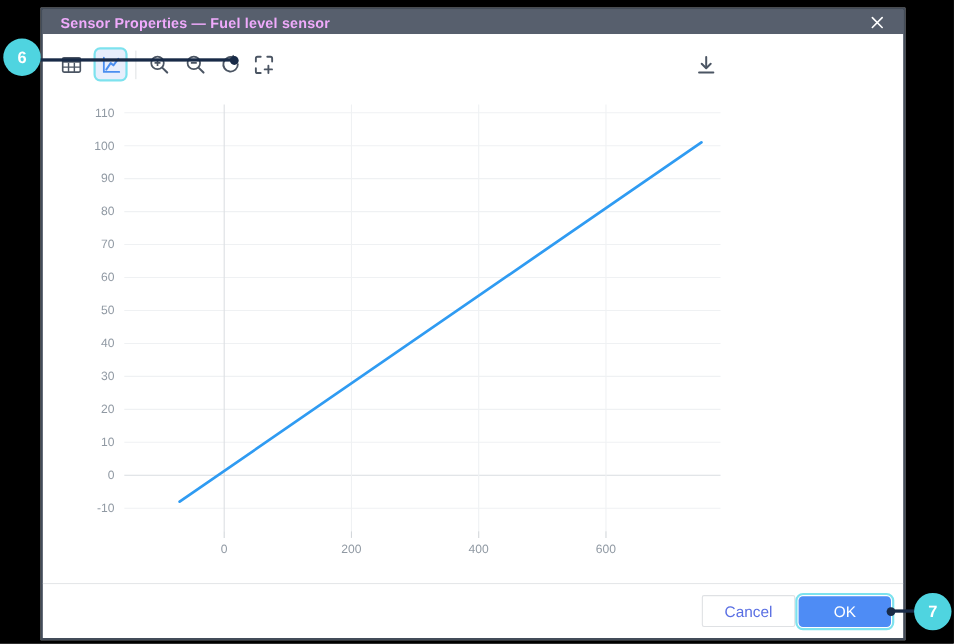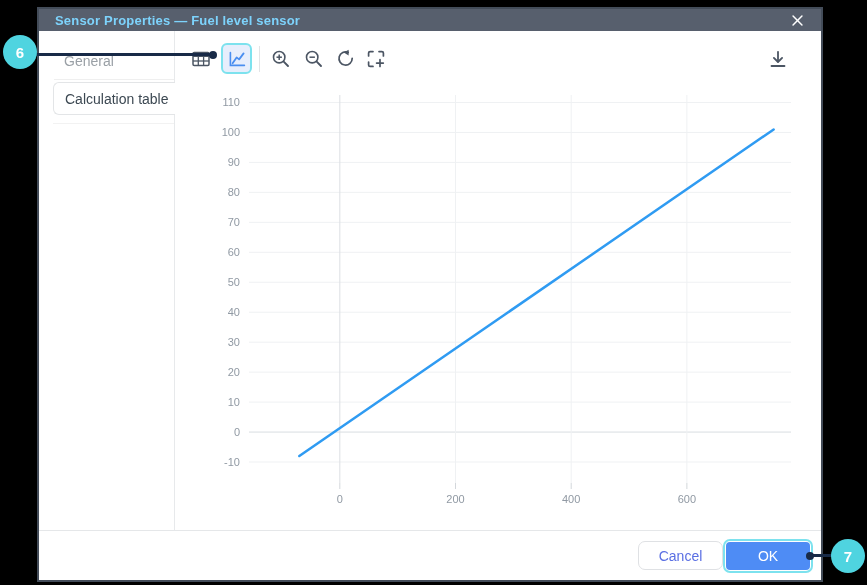--- a/index.html
+++ b/index.html
@@ -4,21 +4,21 @@
 <style>
   * { margin:0; padding:0; box-sizing:border-box; }
   html,body { width:867px; height:585px; background:#000; font-family:"Liberation Sans", sans-serif; overflow:hidden; }
   .stage { position:relative; width:867px; height:585px; background:#000; }
 
   
   .dialog { position:absolute; left:37px; top:7px; width:786px; height:575px;
             background:#fff; border:2px solid #434c59; }
   .titlebar { position:absolute; left:0; top:0; right:0; height:22px; background:#575f6d;
               display:flex; align-items:center; padding:0 16px; }
-  .title { color:#7dd3fc; font-size:13px; font-weight:700; letter-spacing:.2px; }
+  .title { color:#f0abfc; font-size:13px; font-weight:700; letter-spacing:.2px; }
   .close-btn { margin-left:auto; width:16px; height:16px; display:flex; align-items:center;
                justify-content:center; cursor:pointer; }
 
   .body { position:absolute; left:0; top:22px; right:0; bottom:50px; display:flex; }
 
   
   .sidebar { position:relative; width:136px; border-right:1px solid #e7e9eb; background:#fff; }
   .tab-general { position:absolute; left:25px; top:22px; font-size:14px; color:#9aa0a6; cursor:pointer; }
   .sep-general { position:absolute; left:15px; right:0; top:48px; height:1px; background:#efefef; }
   .tab-selected { position:absolute; left:14px; right:-1px; top:51px; height:33px;
@@ -35,21 +35,21 @@
                border:2px solid #7de2ee; border-radius:6px; background:#e7eefc;
                display:flex; align-items:center; justify-content:center; cursor:pointer; }
   .tb-sep { position:absolute; left:84px; top:15px; width:1px; height:26px; background:#e2e4e6; }
 
   .chart-svg { position:absolute; left:0; top:60px; }
 
   
   .footer { position:absolute; left:0; right:0; bottom:0; height:50px; background:#fff;
             border-top:1px solid #e5e7e9; display:flex; align-items:center;
             justify-content:flex-end; padding-right:8px; }
-  .cancel-btn { width:85px; height:29px; background:#fff; border:1px solid #dfe1e4; border-radius:7px;
+  .cancel-btn { width:85px; height:29px; background:#fff; border:1px solid #dfe1e4; border-radius:2px;
                 color:#5a6fe3; font-size:14px; font-family:"Liberation Sans",sans-serif; cursor:pointer; }
   .ok-ring { margin-left:0; border:2px solid #7de2ee; border-radius:7px; padding:1px; }
   .ok-btn { width:84px; height:28px; background:#4e8cf5; border:none; border-radius:4px;
             color:#fff; font-size:14px; font-family:"Liberation Sans",sans-serif; cursor:pointer; }
 
   
   .ann { position:absolute; z-index:10; }
   .ann-line { height:3px; background:#182a47; }
   .ann-dot { width:8px; height:8px; border-radius:50%; background:#182a47; }
   .badge { width:34px; height:34px; border-radius:50%; background:#4fd4e0; color:#fff;
@@ -68,26 +68,20 @@
       <span class="close-btn">
         <svg width="13" height="13" viewBox="0 0 14 14">
             <line x1="2.2" y1="2.2" x2="11.8" y2="11.8" stroke="#fff" stroke-width="1.6" stroke-linecap="round"></line>
             <line x1="11.8" y1="2.2" x2="2.2" y2="11.8" stroke="#fff" stroke-width="1.6" stroke-linecap="round"></line>
           </svg>
       </span>
     </div>
 
     <div class="body">
 
-      <div class="sidebar">
-        <div class="tab-general">General</div>
-        <div class="sep-general"></div>
-        <div class="tab-selected">Calculation table</div>
-        <div class="sep-below"></div>
-      </div>
 
       <div class="content">
 
         <button class="tbtn" style="left:12px;">
           <svg width="20" height="20" viewBox="0 0 20 20">
             <rect x="2" y="3.5" width="16" height="13" rx="1.2" fill="none" class="icon-slate" stroke-width="1.5"></rect>
             <rect x="2" y="3.5" width="16" height="4.5" fill="#4b5563" stroke="none"></rect>
             <line x1="2" y1="12" x2="18" y2="12" class="icon-slate" stroke-width="1.3"></line>
             <line x1="7.3" y1="8" x2="7.3" y2="16.5" class="icon-slate" stroke-width="1.3"></line>
             <line x1="12.6" y1="8" x2="12.6" y2="16.5" class="icon-slate" stroke-width="1.3"></line>

